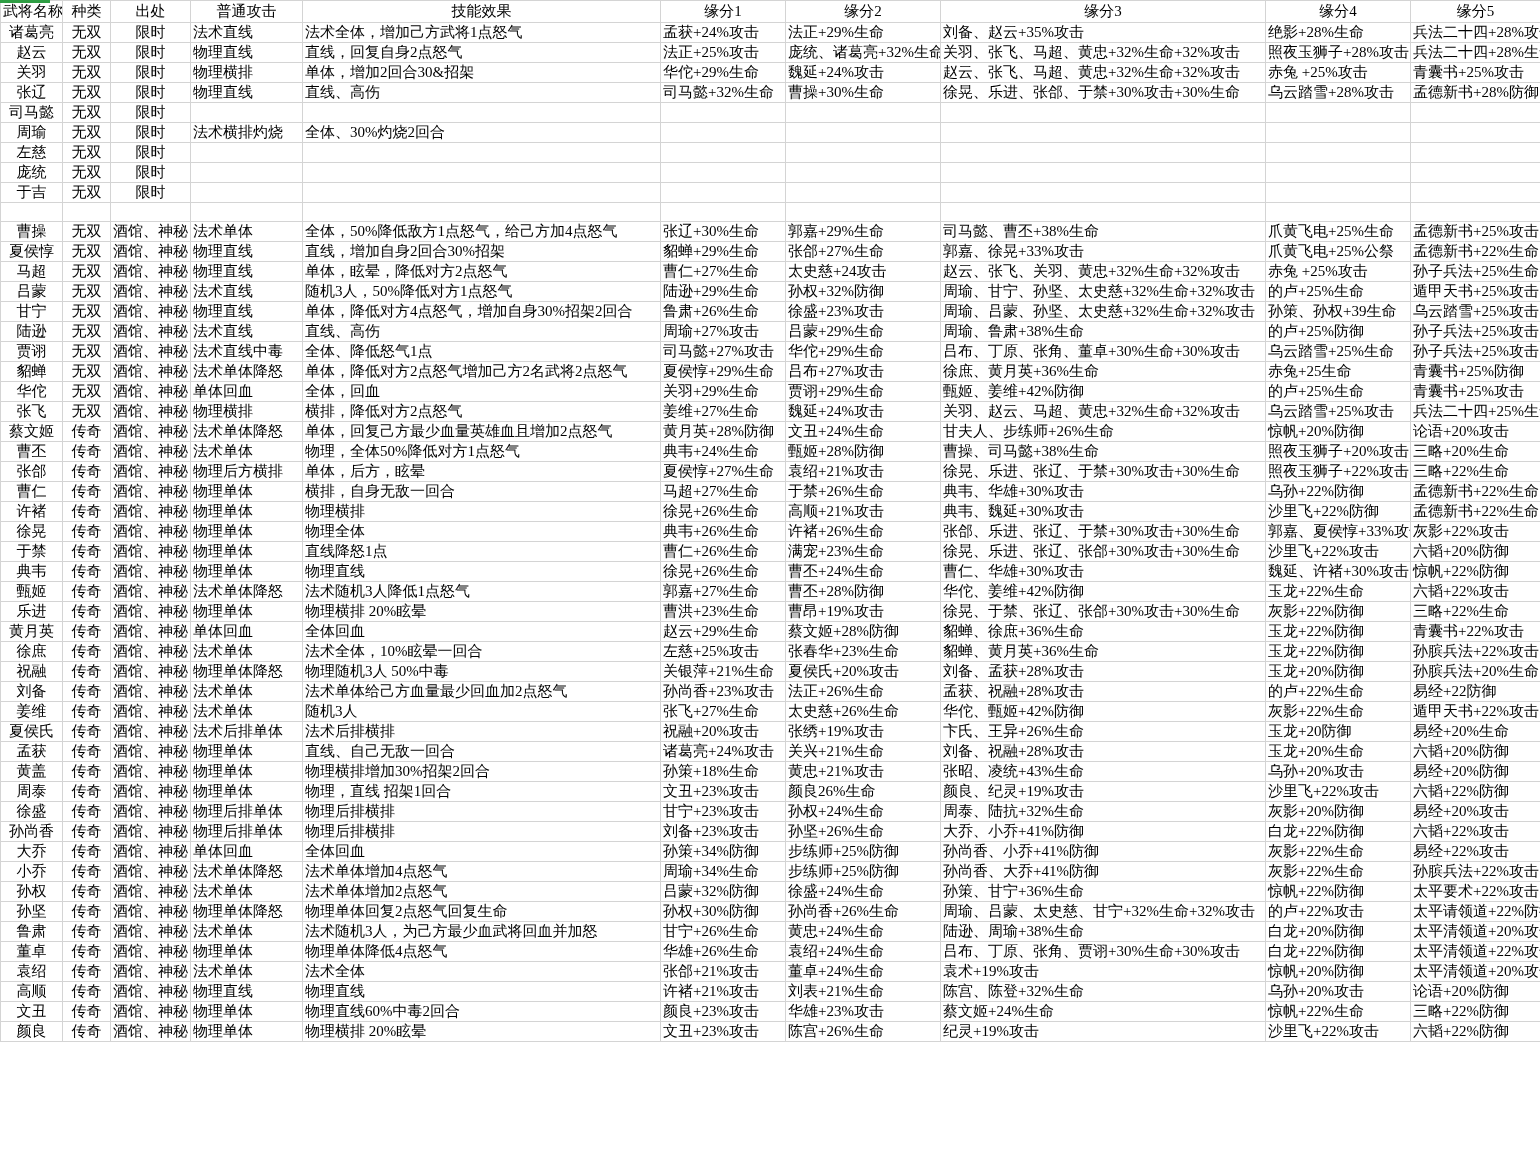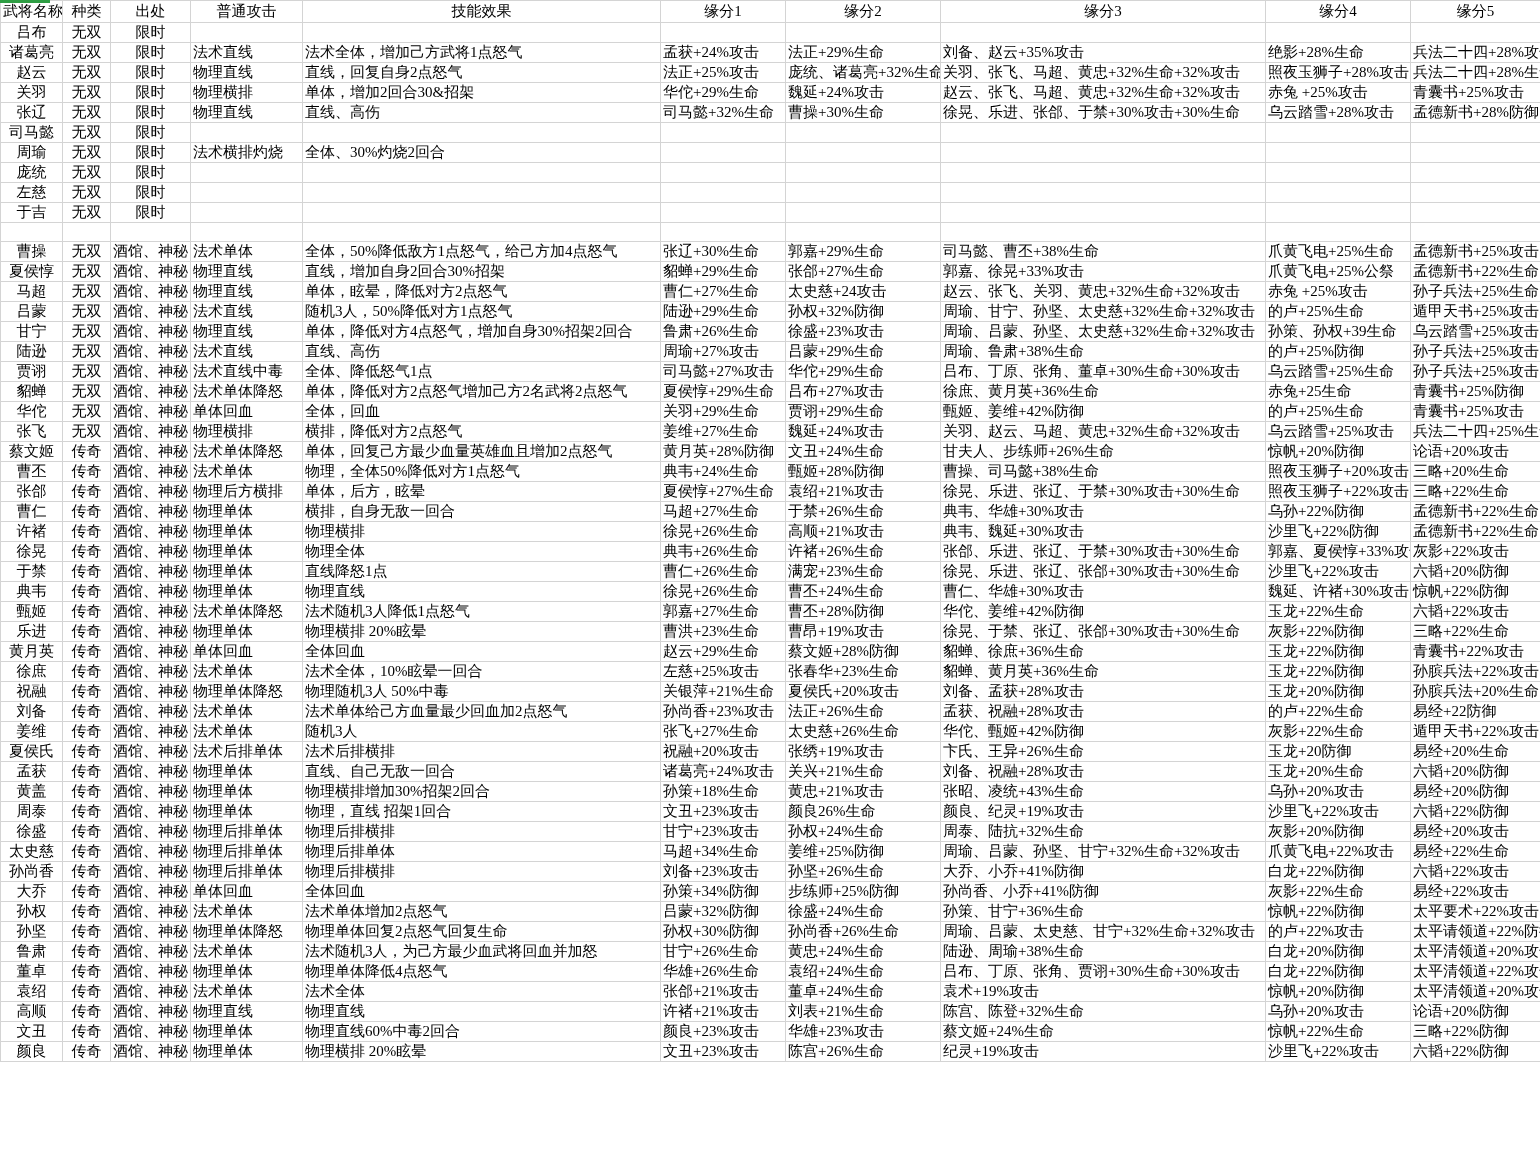--- a/index.html
+++ b/index.html
@@ -56,32 +56,20 @@
         <th>技能效果</th>
         <th>缘分1</th>
         <th>缘分2</th>
         <th>缘分3</th>
         <th>缘分4</th>
         <th>缘分5</th>
       </tr>
   </thead>
   <tbody>
       <tr>
-        <td class="c">吕布</td>
-        <td class="c">无双</td>
-        <td class="c">限时</td>
-        <td class="l"></td>
-        <td class="l"></td>
-        <td class="l"></td>
-        <td class="l"></td>
-        <td class="l"></td>
-        <td class="l"></td>
-        <td class="l"></td>
-      </tr>
-      <tr>
         <td class="c">诸葛亮</td>
         <td class="c">无双</td>
         <td class="c">限时</td>
         <td class="l">法术直线</td>
         <td class="l">法术全体，增加己方武将1点怒气</td>
         <td class="l">孟获+24%攻击</td>
         <td class="l">法正+29%生命</td>
         <td class="l">刘备、赵云+35%攻击</td>
         <td class="l">绝影+28%生命</td>
         <td class="l">兵法二十四+28%攻击</td>
@@ -140,33 +128,33 @@
         <td class="c">限时</td>
         <td class="l">法术横排灼烧</td>
         <td class="l">全体、30%灼烧2回合</td>
         <td class="l"></td>
         <td class="l"></td>
         <td class="l"></td>
         <td class="l"></td>
         <td class="l"></td>
       </tr>
       <tr>
+        <td class="c">左慈</td>
+        <td class="c">无双</td>
+        <td class="c">限时</td>
+        <td class="l"></td>
+        <td class="l"></td>
+        <td class="l"></td>
+        <td class="l"></td>
+        <td class="l"></td>
+        <td class="l"></td>
+        <td class="l"></td>
+      </tr>
+      <tr>
         <td class="c">庞统</td>
-        <td class="c">无双</td>
-        <td class="c">限时</td>
-        <td class="l"></td>
-        <td class="l"></td>
-        <td class="l"></td>
-        <td class="l"></td>
-        <td class="l"></td>
-        <td class="l"></td>
-        <td class="l"></td>
-      </tr>
-      <tr>
-        <td class="c">左慈</td>
         <td class="c">无双</td>
         <td class="c">限时</td>
         <td class="l"></td>
         <td class="l"></td>
         <td class="l"></td>
         <td class="l"></td>
         <td class="l"></td>
         <td class="l"></td>
         <td class="l"></td>
       </tr>
@@ -548,32 +536,20 @@
         <td class="c">酒馆、神秘</td>
         <td class="l">物理后排单体</td>
         <td class="l">物理后排横排</td>
         <td class="l">甘宁+23%攻击</td>
         <td class="l">孙权+24%生命</td>
         <td class="l">周泰、陆抗+32%生命</td>
         <td class="l">灰影+20%防御</td>
         <td class="l">易经+20%攻击</td>
       </tr>
       <tr>
-        <td class="c">太史慈</td>
-        <td class="c">传奇</td>
-        <td class="c">酒馆、神秘</td>
-        <td class="l">物理后排单体</td>
-        <td class="l">物理后排单体</td>
-        <td class="l">马超+34%生命</td>
-        <td class="l">姜维+25%防御</td>
-        <td class="l">周瑜、吕蒙、孙坚、甘宁+32%生命+32%攻击</td>
-        <td class="l">爪黄飞电+22%攻击</td>
-        <td class="l">易经+22%生命</td>
-      </tr>
-      <tr>
         <td class="c">孙尚香</td>
         <td class="c">传奇</td>
         <td class="c">酒馆、神秘</td>
         <td class="l">物理后排单体</td>
         <td class="l">物理后排横排</td>
         <td class="l">刘备+23%攻击</td>
         <td class="l">孙坚+26%生命</td>
         <td class="l">大乔、小乔+41%防御</td>
         <td class="l">白龙+22%防御</td>
         <td class="l">六韬+22%攻击</td>
@@ -584,20 +560,32 @@
         <td class="c">酒馆、神秘</td>
         <td class="l">单体回血</td>
         <td class="l">全体回血</td>
         <td class="l">孙策+34%防御</td>
         <td class="l">步练师+25%防御</td>
         <td class="l">孙尚香、小乔+41%防御</td>
         <td class="l">灰影+22%生命</td>
         <td class="l">易经+22%攻击</td>
       </tr>
       <tr>
+        <td class="c">小乔</td>
+        <td class="c">传奇</td>
+        <td class="c">酒馆、神秘</td>
+        <td class="l">法术单体降怒</td>
+        <td class="l">法术单体增加4点怒气</td>
+        <td class="l">周瑜+34%生命</td>
+        <td class="l">步练师+25%防御</td>
+        <td class="l">孙尚香、大乔+41%防御</td>
+        <td class="l">灰影+22%生命</td>
+        <td class="l">孙膑兵法+22%攻击</td>
+      </tr>
+      <tr>
         <td class="c">孙权</td>
         <td class="c">传奇</td>
         <td class="c">酒馆、神秘</td>
         <td class="l">法术单体</td>
         <td class="l">法术单体增加2点怒气</td>
         <td class="l">吕蒙+32%防御</td>
         <td class="l">徐盛+24%生命</td>
         <td class="l">孙策、甘宁+36%生命</td>
         <td class="l">惊帆+22%防御</td>
         <td class="l">太平要术+22%攻击</td>

